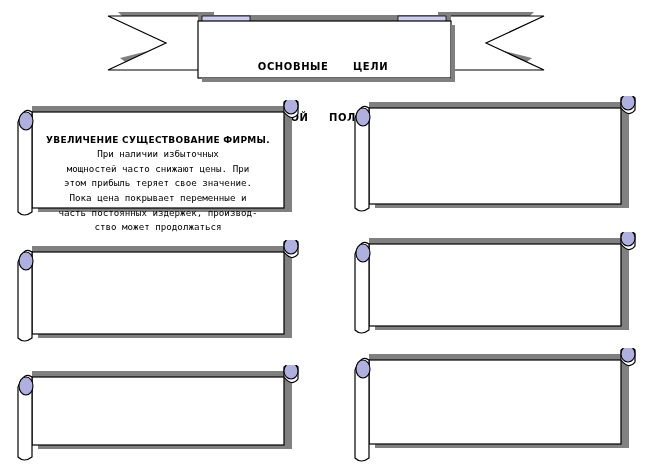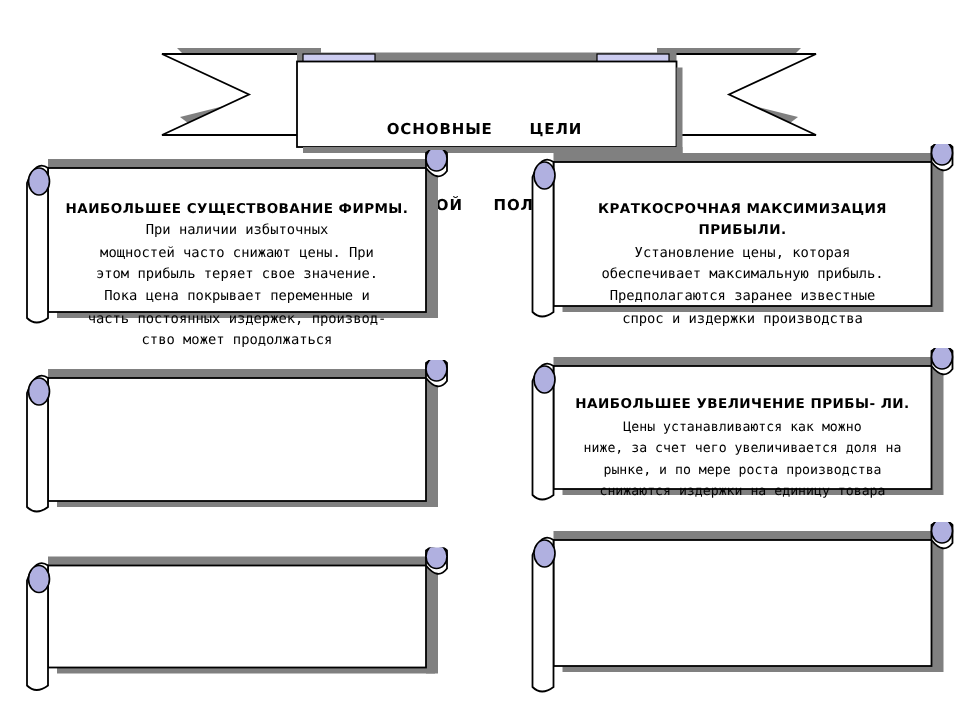--- a/index.html
+++ b/index.html
@@ -23,21 +23,20 @@
     height: 471px;
   }
 
   
   .banner {
     position: absolute;
     left: 0;
     top: 0;
     width: 564px;
     height: 100px;
-    margin-top: 20px;
   }
   .banner svg { display: block; }
 
   .banner-title {
     position: absolute;
     left: 198px;
     top: 24px;
     width: 250px;
     text-align: center;
     font-family: "DejaVu Sans", "Liberation Sans", sans-serif;
@@ -120,21 +119,21 @@
       <rect x="24" y="6" width="258" height="7" fill="#808080"></rect>
       <rect x="276" y="10" width="8" height="102" fill="#808080"></rect>
       <rect x="30" y="104" width="252" height="8" fill="#808080"></rect>
       <rect x="24" y="12" width="252" height="96" fill="#ffffff" stroke="#000" stroke-width="1.2"></rect>
       <path d="M24,12 L24,112 Q16,118 10,112 L10,22 Q16,6 24,12 Z" fill="#ffffff" stroke="#000" stroke-width="1.2"></path>
       <ellipse cx="18" cy="21" rx="7" ry="9" fill="#b0b0e0" stroke="#000" stroke-width="1.1"></ellipse>
       <path d="M276,12 L276,2 Q284,-4 290,2 L290,14 Q284,22 276,12 Z" fill="#ffffff" stroke="#000" stroke-width="1.2"></path>
       <ellipse cx="283" cy="6" rx="7" ry="8" fill="#b0b0e0" stroke="#000" stroke-width="1.1"></ellipse>
     </svg>
     <div class="scroll-text" style="left:28px;top:18px;width:244px;">
-      <b>НАИБОЛЬШЕЕ      СУЩЕСТВОВАНИЕ ФИРМЫ.</b>
+      <b>УВЕЛИЧЕНИЕ      СУЩЕСТВОВАНИЕ ФИРМЫ.</b>
       <span>При наличии избыточных
 мощностей часто снижают цены. При
 этом прибыль теряет свое значение.
 Пока цена покрывает переменные и
 часть постоянных издержек, производ-
 ство может продолжаться</span>
     </div>
   </div>
 
   <div class="scroll col-left box-w" style="top:240px;height:110px;">
@@ -167,47 +166,33 @@
     <svg width="300" height="125" viewBox="0 0 300 125">
       <rect x="24" y="6" width="258" height="7" fill="#808080"></rect>
       <rect x="276" y="10" width="8" height="102" fill="#808080"></rect>
       <rect x="30" y="104" width="252" height="8" fill="#808080"></rect>
       <rect x="24" y="12" width="252" height="96" fill="#ffffff" stroke="#000" stroke-width="1.2"></rect>
       <path d="M24,12 L24,112 Q16,118 10,112 L10,22 Q16,6 24,12 Z" fill="#ffffff" stroke="#000" stroke-width="1.2"></path>
       <ellipse cx="18" cy="21" rx="7" ry="9" fill="#b0b0e0" stroke="#000" stroke-width="1.1"></ellipse>
       <path d="M276,12 L276,2 Q284,-4 290,2 L290,14 Q284,22 276,12 Z" fill="#ffffff" stroke="#000" stroke-width="1.2"></path>
       <ellipse cx="283" cy="6" rx="7" ry="8" fill="#b0b0e0" stroke="#000" stroke-width="1.1"></ellipse>
     </svg>
-    <div class="scroll-text" style="left:28px;top:22px;width:244px;">
-      <b>КРАТКОСРОЧНАЯ      МАКСИМИЗАЦИЯ ПРИБЫЛИ.</b>
-      <span>Установление цены,  которая
-обеспечивает максимальную прибыль.
-Предполагаются заранее известные
-спрос и издержки производства</span>
-    </div>
   </div>
 
   <div class="scroll col-right box-w" style="top:232px;height:110px;">
     <svg width="300" height="110" viewBox="0 0 300 110">
       <rect x="24" y="6" width="258" height="7" fill="#808080"></rect>
       <rect x="276" y="10" width="8" height="88" fill="#808080"></rect>
       <rect x="30" y="90" width="252" height="8" fill="#808080"></rect>
       <rect x="24" y="12" width="252" height="82" fill="#ffffff" stroke="#000" stroke-width="1.2"></rect>
       <path d="M24,12 L24,98 Q16,104 10,98 L10,22 Q16,6 24,12 Z" fill="#ffffff" stroke="#000" stroke-width="1.2"></path>
       <ellipse cx="18" cy="21" rx="7" ry="9" fill="#b0b0e0" stroke="#000" stroke-width="1.1"></ellipse>
       <path d="M276,12 L276,2 Q284,-4 290,2 L290,14 Q284,22 276,12 Z" fill="#ffffff" stroke="#000" stroke-width="1.2"></path>
       <ellipse cx="283" cy="6" rx="7" ry="8" fill="#b0b0e0" stroke="#000" stroke-width="1.1"></ellipse>
     </svg>
-    <div class="scroll-text" style="left:26px;top:17px;width:248px;font-size:8.8px;line-height:14.4px;">
-      <b>НАИБОЛЬШЕЕ   УВЕЛИЧЕНИЕ   ПРИБЫ- ЛИ.</b>
-      <span>Цены устанавливаются как можно
-ниже, за счет чего увеличивается доля на
-рынке, и по мере роста производства
-снижаются издержки на единицу товара</span>
-    </div>
   </div>
 
   <div class="scroll col-right box-w" style="top:348px;height:120px;">
     <svg width="300" height="120" viewBox="0 0 300 120">
       <rect x="24" y="6" width="258" height="7" fill="#808080"></rect>
       <rect x="276" y="10" width="8" height="90" fill="#808080"></rect>
       <rect x="30" y="92" width="252" height="8" fill="#808080"></rect>
       <rect x="24" y="12" width="252" height="84" fill="#ffffff" stroke="#000" stroke-width="1.2"></rect>
       <path d="M24,12 L24,110 Q16,116 10,110 L10,22 Q16,6 24,12 Z" fill="#ffffff" stroke="#000" stroke-width="1.2"></path>
       <ellipse cx="18" cy="21" rx="7" ry="9" fill="#b0b0e0" stroke="#000" stroke-width="1.1"></ellipse>

